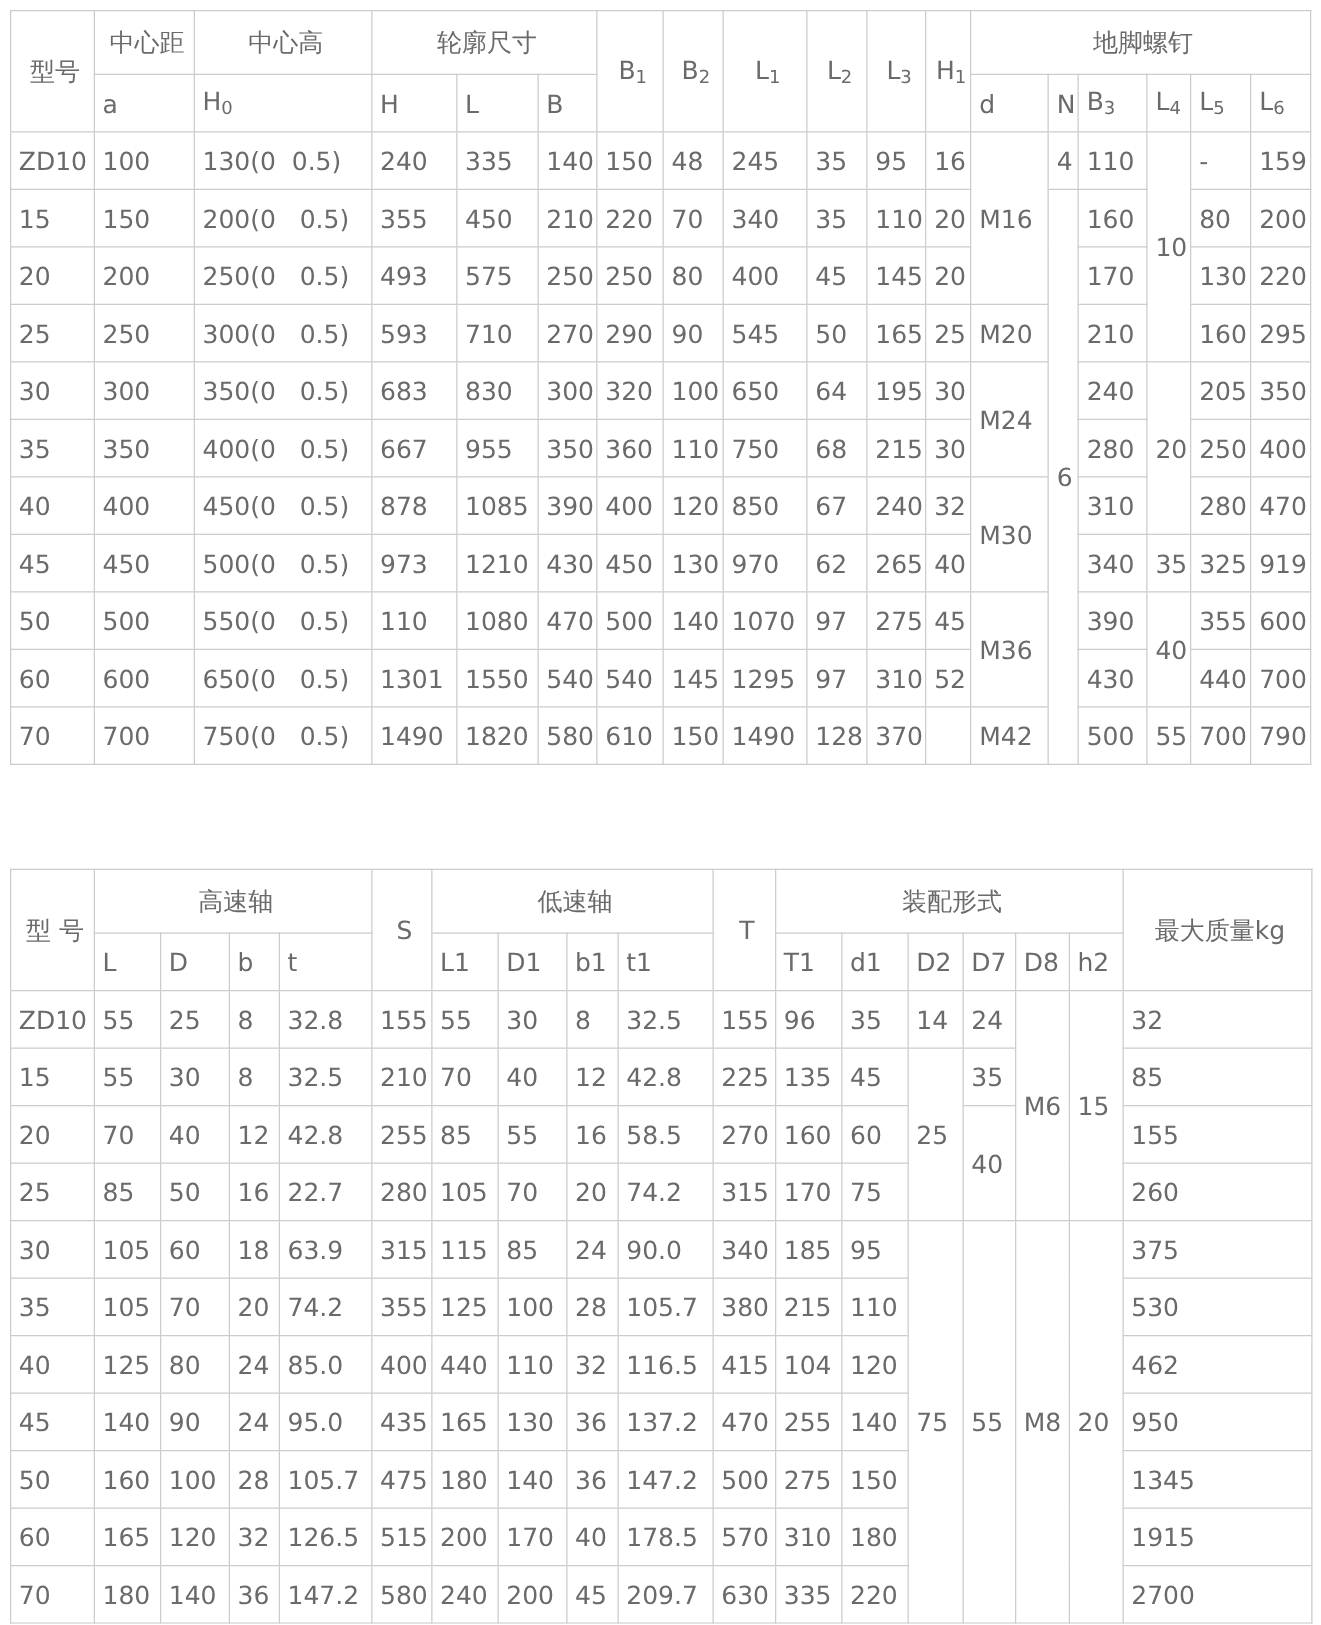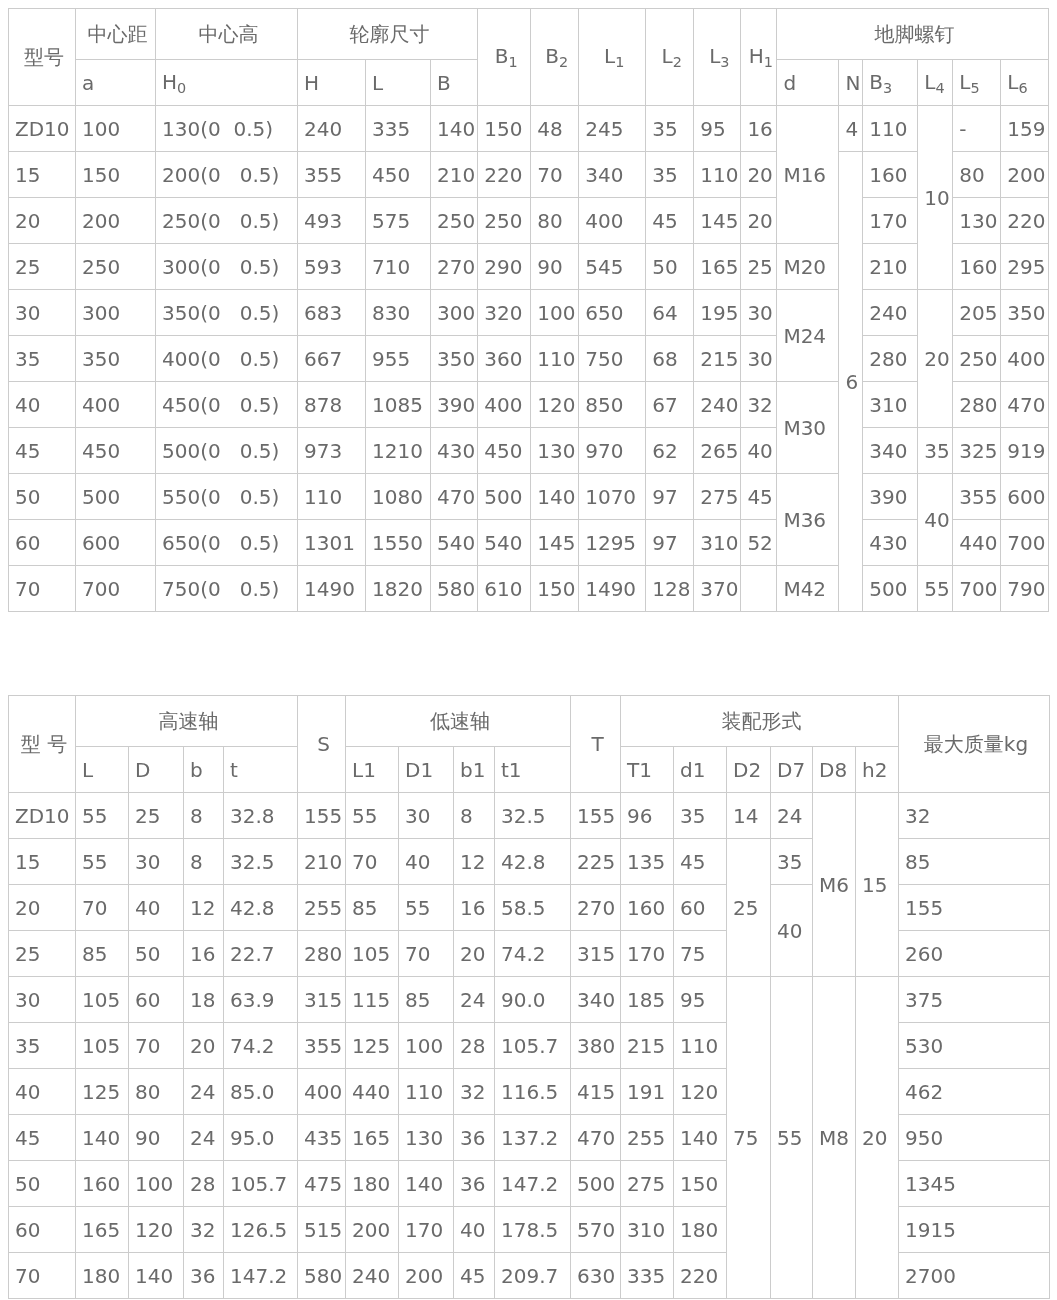--- a/index.html
+++ b/index.html
@@ -456,21 +456,21 @@
           <td>125</td>
           <td>80</td>
           <td>24</td>
           <td>85.0</td>
           <td>400</td>
           <td>440</td>
           <td>110</td>
           <td>32</td>
           <td>116.5</td>
           <td>415</td>
-          <td>191</td>
+          <td>104</td>
           <td>120</td>
           <td>462</td>
         </tr>
         <tr>
           <td>45</td>
           <td>140</td>
           <td>90</td>
           <td>24</td>
           <td>95.0</td>
           <td>435</td>

